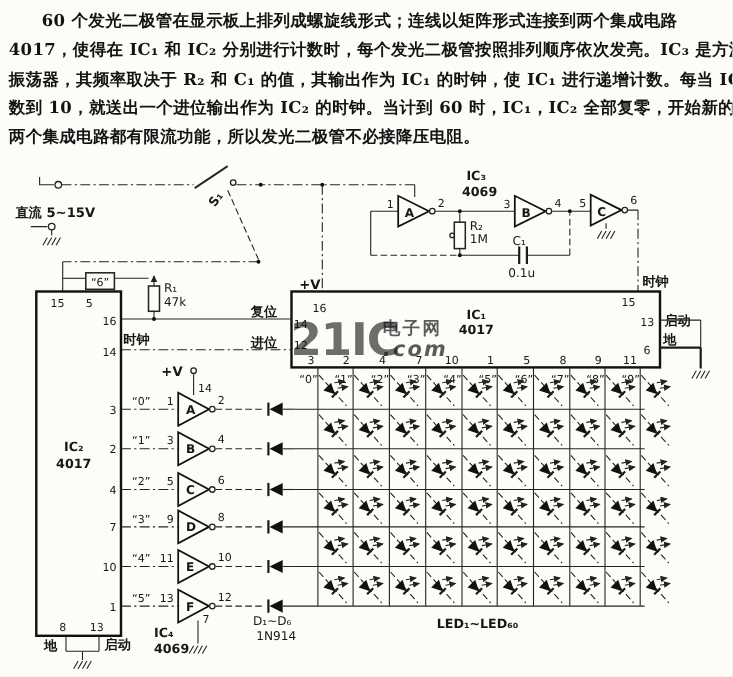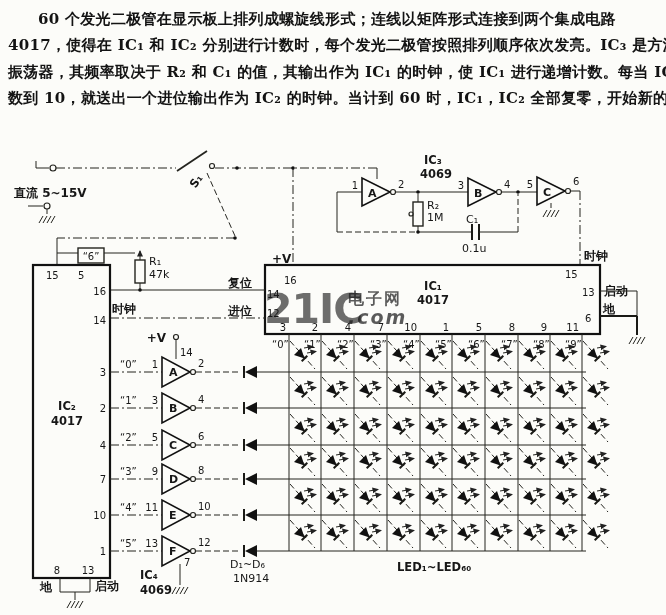--- a/index.html
+++ b/index.html
@@ -37,20 +37,21 @@
 </head>
 <body>
 
 <div id="page">
 
   <div id="para">
     <div class="ln indent">60 个发光二极管在显示板上排列成螺旋线形式；连线以矩阵形式连接到两个集成电路</div>
     <div class="ln">4017，使得在 IC₁ 和 IC₂ 分别进行计数时，每个发光二极管按照排列顺序依次发亮。IC₃ 是方波</div>
     <div class="ln">振荡器，其频率取决于 R₂ 和 C₁ 的值，其输出作为 IC₁ 的时钟，使 IC₁ 进行递增计数。每当 IC₁ 计</div>
     <div class="ln">数到 10，就送出一个进位输出作为 IC₂ 的时钟。当计到 60 时，IC₁，IC₂ 全部复零，开始新的循环。</div>
+    <div class="ln">两个集成电路都有限流功能，所以发光二极管不必接降压电阻。</div>
   </div>
 
   <svg id="schem" width="666" height="467" viewBox="0 148 666 467">
     <defs>
       <marker id="ah" markerWidth="7" markerHeight="7" refX="5.5" refY="3" orient="auto">
         <path d="M0,0 L6.5,3 L0,6 z" fill="#222"></path>
       </marker>
     </defs>
 
     <g>

